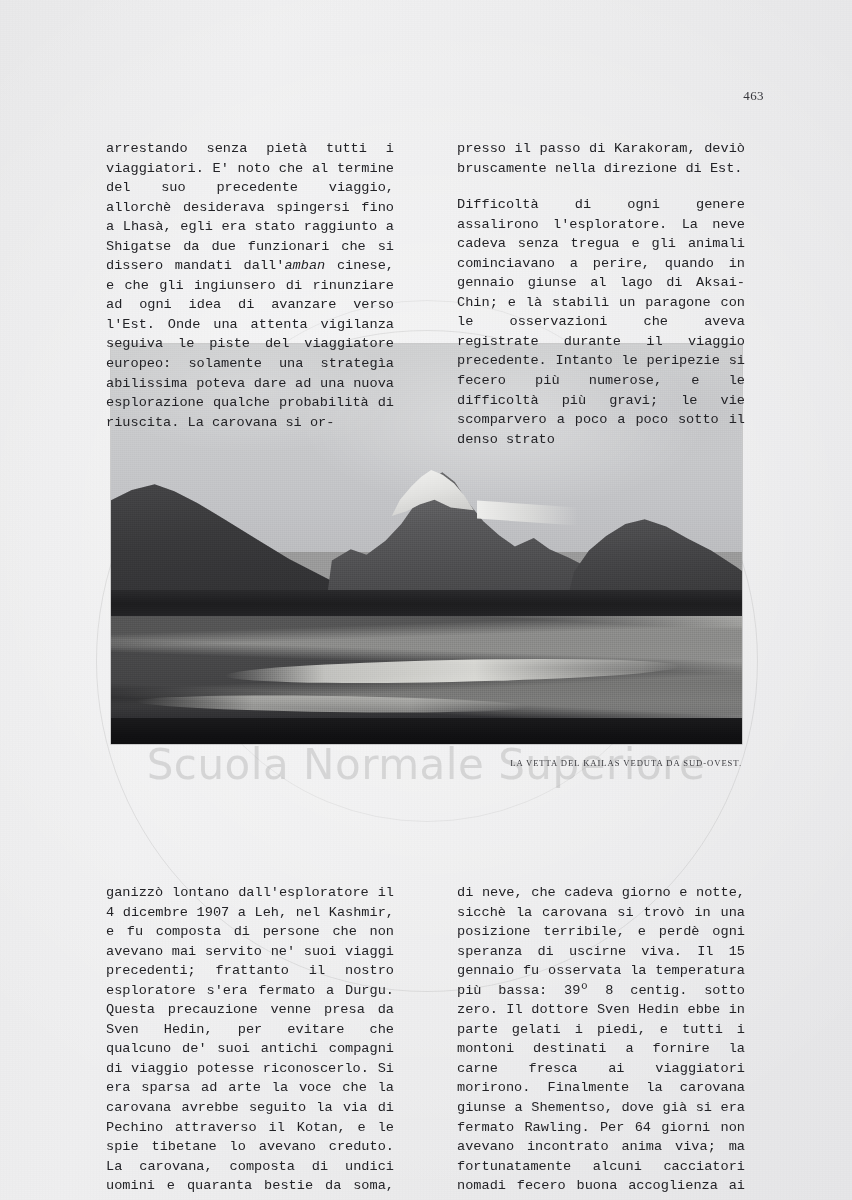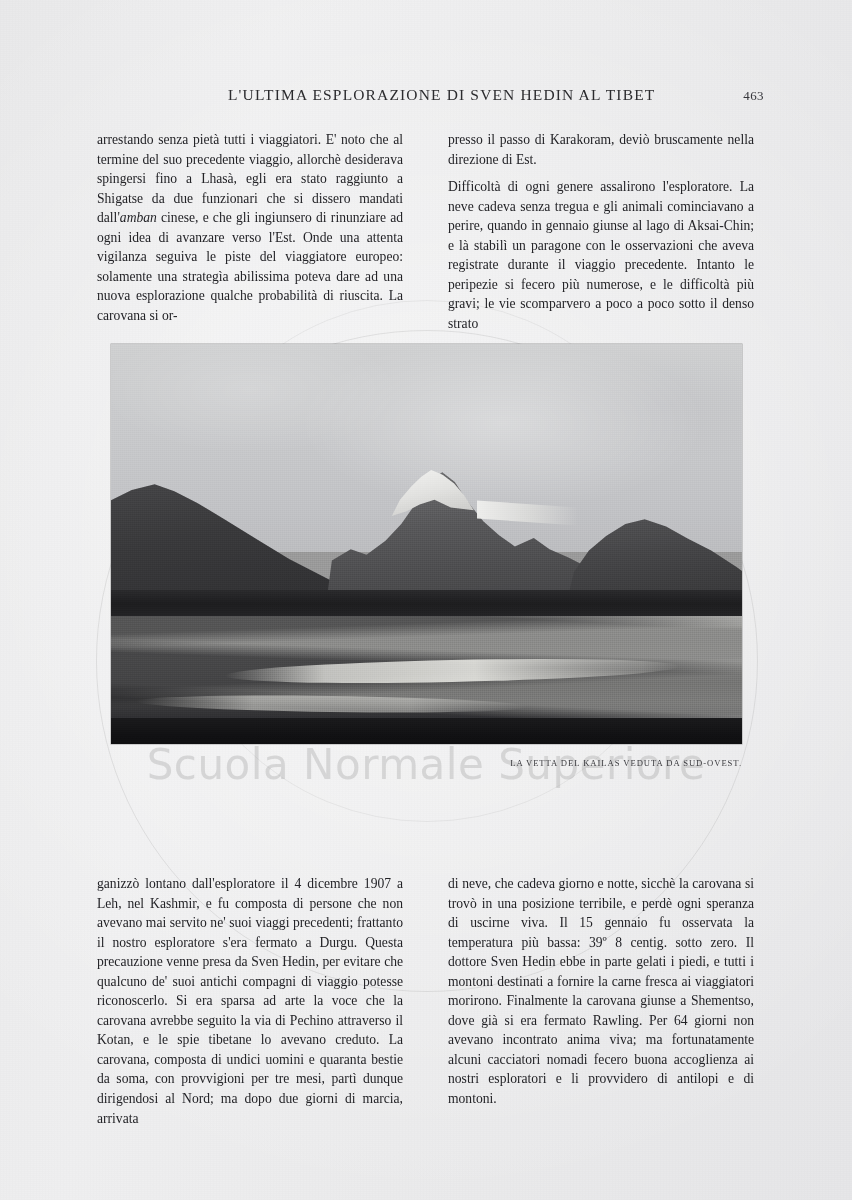--- a/index.html
+++ b/index.html
@@ -111,21 +111,21 @@
   
   .col {
     position: absolute;
     width: 322px;
     z-index: 5;
     font-size: 13.6px;
     line-height: 19.55px;
     color: #232327;
     text-align: justify;
   }
-  .col p { margin: 8px; }
+  .col p { margin: 17px; font-family: Liberation Mono, monospace; }
   .col p + p { text-indent: 0; }
   .col-left  { left: 89px; }
   .col-right { left: 440px; }
 
   .block-top    { top: 122px; }
   .block-bottom { top: 866px; }
 
   .indent { text-indent: 14px; }
 
   .col i { font-style: italic; }
@@ -289,21 +289,20 @@
 
 <div class="page">
 
   <div class="paper-tone"></div>
   <div class="paper-grain"></div>
 
   <div class="wm-ring"></div>
   <div class="wm-ring2"></div>
 
   <div class="running-head">
-    <div class="rh-title">L'ULTIMA ESPLORAZIONE DI SVEN HEDIN AL TIBET</div>
     <div class="rh-folio">463</div>
   </div>
 
   <div class="col col-left block-top">
     <p><span>arrestando senza pietà tutti i viaggiatori. E' noto che al termine del suo precedente viaggio, allorchè desiderava spingersi fino a Lhasà, egli era stato raggiunto a Shigatse da due funzionari che si dissero mandati dall'</span><i>amban</i><span> cinese, e che gli ingiunsero di rinunziare ad ogni idea di avanzare verso l'Est. Onde una attenta vigilanza seguiva le piste del viaggiatore europeo: solamente una strategìa abilissima poteva dare ad una nuova esplorazione qualche probabilità di riuscita. La carovana si or-</span></p>
   </div>
 
   <div class="col col-right block-top">
     <p>presso il passo di Karakoram, deviò bruscamente nella direzione di Est.</p>
     <p class="indent">Difficoltà di ogni genere assalirono l'esploratore. La neve cadeva senza tregua e gli animali cominciavano a perire, quando in gennaio giunse al lago di Aksai-Chin; e là stabilì un paragone con le osservazioni che aveva registrate durante il viaggio precedente. Intanto le peripezie si fecero più numerose, e le difficoltà più gravi; le vie scomparvero a poco a poco sotto il denso strato</p>

